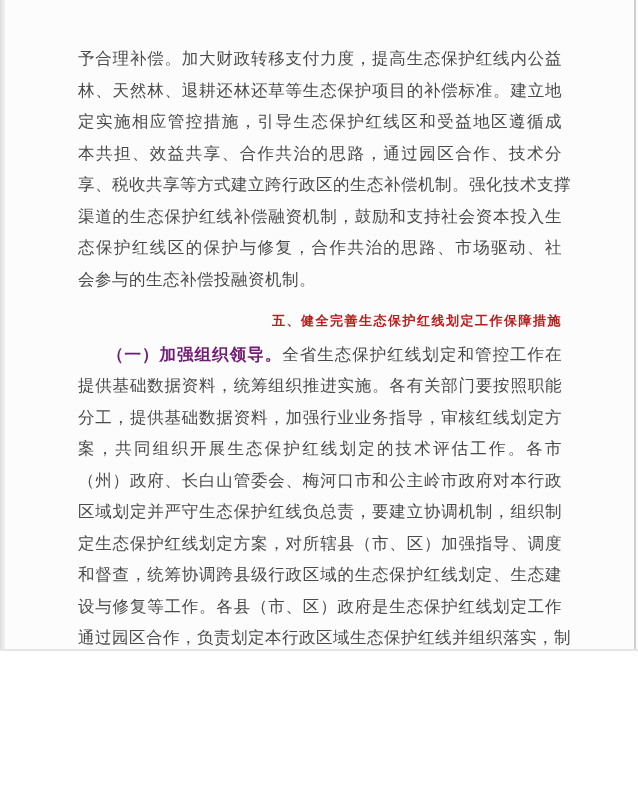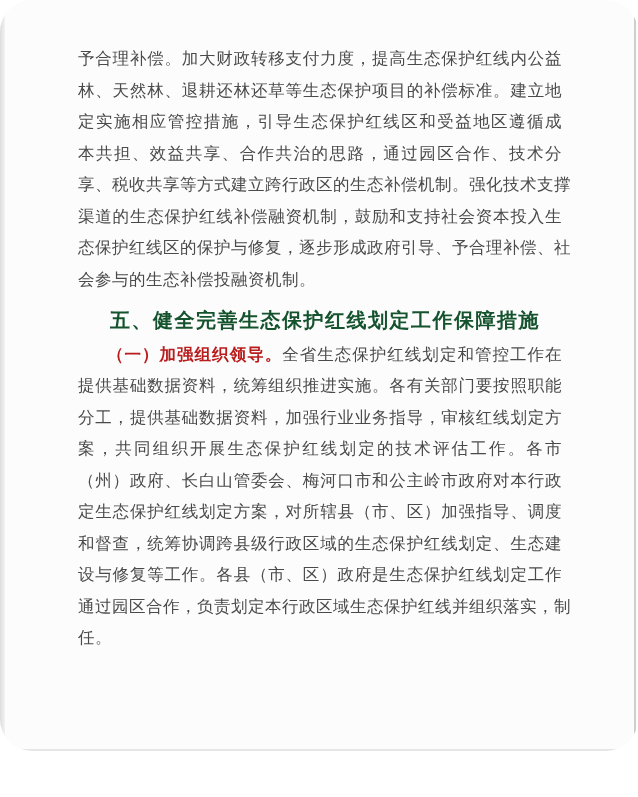--- a/index.html
+++ b/index.html
@@ -3,25 +3,24 @@
 <meta charset="utf-8">
 <style>
   html, body {
     margin: 0;
     padding: 0;
     background: #ffffff;
   }
   .page {
     position: relative;
     width: 638px;
-    height: 751px;
+    height: 651px;
     background: #fcfcfc;
     overflow: hidden;
     font-family: "Liberation Serif", "DejaVu Serif", serif;
-    border-radius: 32px;
   }
   
   .edge-left {
     position: absolute;
     left: 0; top: 0;
     width: 5px; height: 100%;
     background: linear-gradient(to right, #dcdcdc, #f3f3f3);
   }
   .edge-right {
     position: absolute;
@@ -54,31 +53,32 @@
     white-space: nowrap;
   }
   .line.short {
     text-align: left;
     text-align-last: left;
     font-family: Liberation Serif, serif;
   }
   .line.indent { padding-left: 29px; }
   .lead {
     font-weight: bold;
-    color: #b91c1c;
+    color: #701a75;
   }
   .heading {
     font-family: "Liberation Sans", "DejaVu Sans", sans-serif;
     font-weight: bold;
-    color: #14532d;
-    font-size: 20px;
+    color: #b91c1c;
+    font-size: 13px;
     line-height: 31.5px;
     letter-spacing: 1.5px;
     margin: 10px 0 2px 0;
     padding-left: 32px;
+    text-align: right;
   }
   .page-number {
     position: absolute;
     left: 78px;
     top: 748px;
     width: 484px;
     text-align: right;
     padding-right: 28px;
     box-sizing: content-box;
     color: #6d6d6d;
@@ -97,32 +97,33 @@
 
   <div class="content">
 
     <div class="para">
       <div class="line">予合理补偿。加大财政转移支付力度，提高生态保护红线内公益</div>
       <div class="line">林、天然林、退耕还林还草等生态保护项目的补偿标准。建立地</div>
       <div class="line">定实施相应管控措施，引导生态保护红线区和受益地区遵循成</div>
       <div class="line">本共担、效益共享、合作共治的思路，通过园区合作、技术分</div>
       <div class="line">享、税收共享等方式建立跨行政区的生态补偿机制。强化技术支撑</div>
       <div class="line">渠道的生态保护红线补偿融资机制，鼓励和支持社会资本投入生</div>
-      <div class="line">态保护红线区的保护与修复，逐步形成政府引导、予合理补偿、社</div>
+      <div class="line">态保护红线区的保护与修复，合作共治的思路、市场驱动、社</div>
       <div class="line short">会参与的生态补偿投融资机制。</div>
     </div>
 
     <div class="heading">五、健全完善生态保护红线划定工作保障措施</div>
 
     <div class="para">
       <div class="line indent"><span class="lead">（一）加强组织领导。</span><span>全省生态保护红线划定和管控工作在</span></div>
       <div class="line">提供基础数据资料，统筹组织推进实施。各有关部门要按照职能</div>
       <div class="line">分工，提供基础数据资料，加强行业业务指导，审核红线划定方</div>
       <div class="line">案，共同组织开展生态保护红线划定的技术评估工作。各市</div>
       <div class="line">（州）政府、长白山管委会、梅河口市和公主岭市政府对本行政</div>
+      <div class="line">区域划定并严守生态保护红线负总责，要建立协调机制，组织制</div>
       <div class="line">定生态保护红线划定方案，对所辖县（市、区）加强指导、调度</div>
       <div class="line">和督查，统筹协调跨县级行政区域的生态保护红线划定、生态建</div>
       <div class="line">设与修复等工作。各县（市、区）政府是生态保护红线划定工作</div>
       <div class="line">通过园区合作，负责划定本行政区域生态保护红线并组织落实，制</div>
       <div class="line short">任。</div>
     </div>
 
 
   </div>
 

